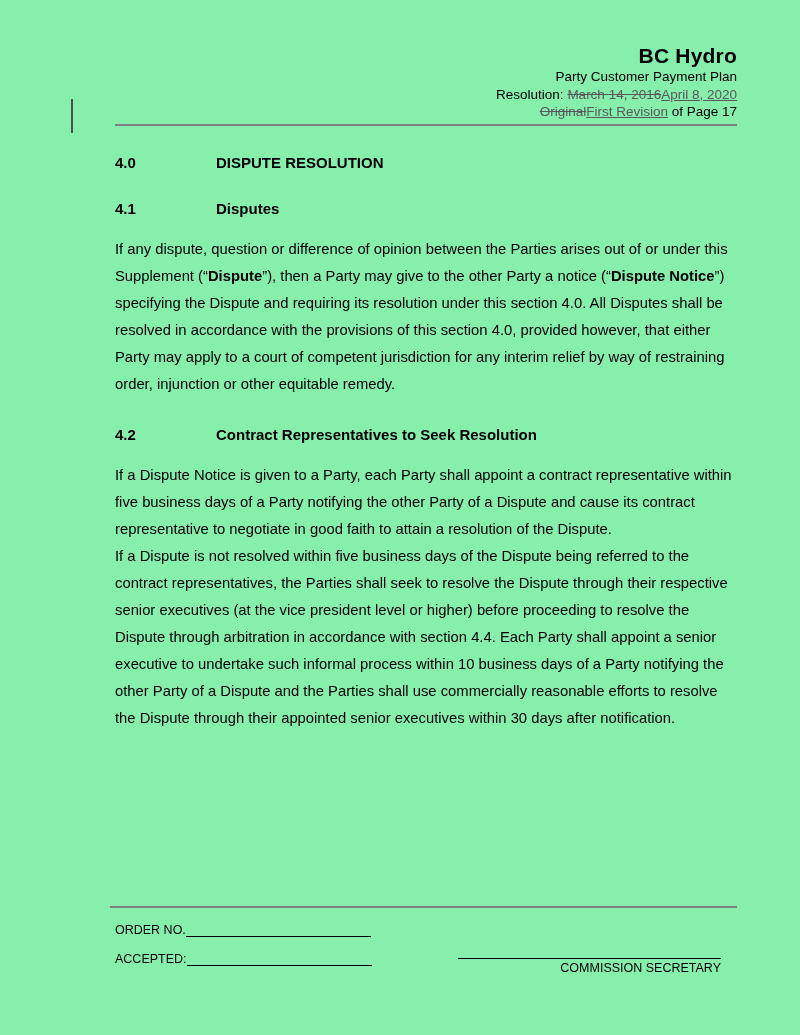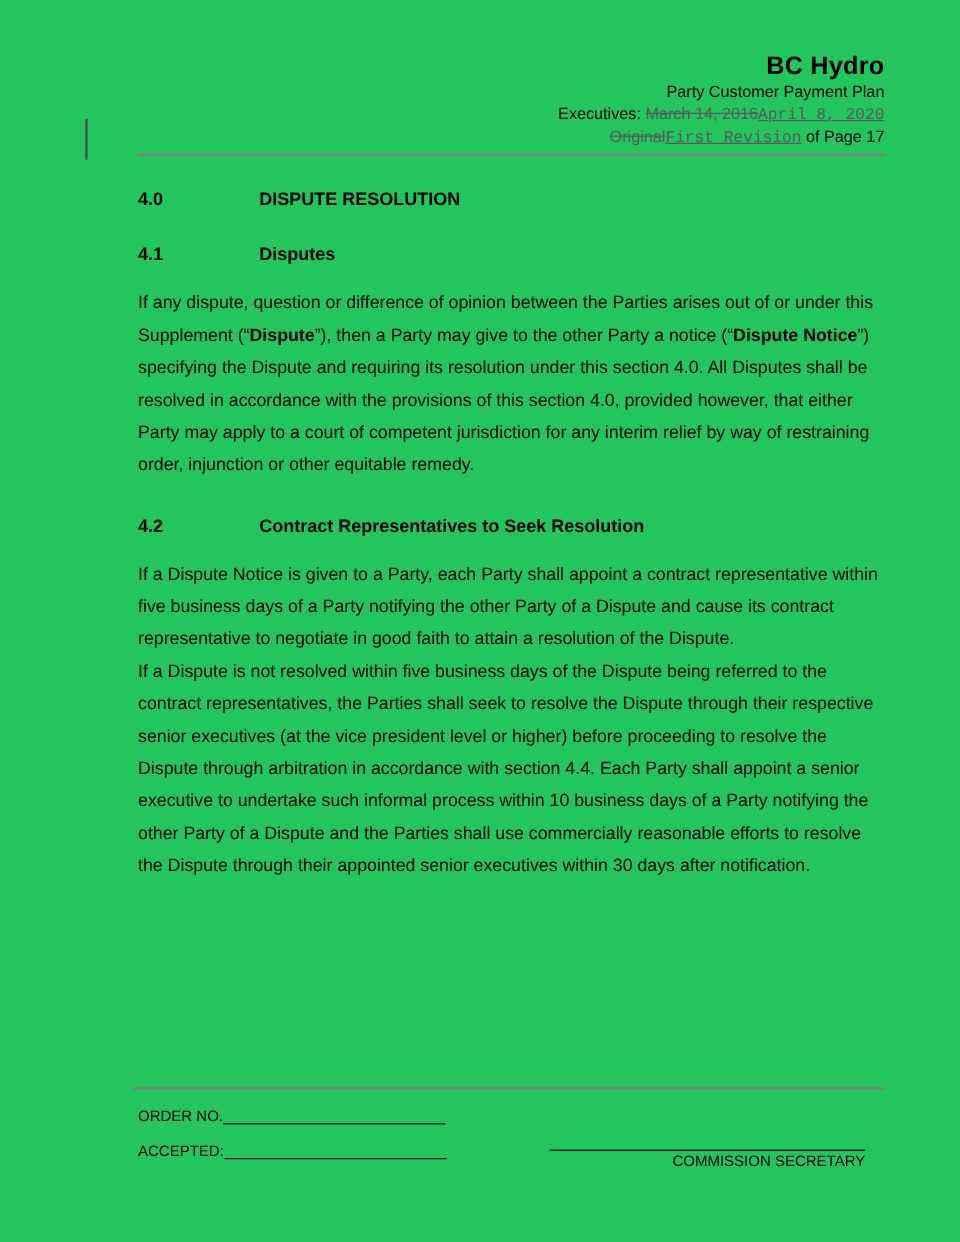--- a/index.html
+++ b/index.html
@@ -1,20 +1,20 @@
 <!DOCTYPE html>
 <html><head>
 <meta charset="utf-8">
 <style>
   html, body { margin: 0; padding: 0; background: #ffffff; }
   .page {
     position: relative;
     width: 800px;
     height: 1035px;
-    background: #22c55e;
+    background: #86efac;
     font-family: "Liberation Sans", sans-serif;
     color: #000000;
     overflow: hidden;
   }
 
   
   .change-bar {
     position: absolute;
     left: 71px;
     top: 99px;
@@ -43,21 +43,21 @@
     margin: 3px 63px 0 115px;
     border: none;
     border-top: 2px solid #7f7f7f;
     height: 0;
   }
 
   
   .seg-n { }
   .seg-b { font-weight: bold; }
   .seg-s { text-decoration: line-through; color: #595959; }
-  .seg-u { text-decoration: underline; color: #595959; font-family: Liberation Mono, monospace; }
+  .seg-u { text-decoration: underline; color: #595959; }
 
   
   .content {
     margin: 0 63px 0 115px;
   }
   .section-heading {
     display: flex;
     font-size: 15px;
     font-weight: bold;
     line-height: 18px;
@@ -113,21 +113,21 @@
 </head>
 <body>
 
 <div class="page">
 
   <div class="change-bar"></div>
 
   <div class="header">
     <div class="org-name">BC Hydro</div>
     <div class="header-line">Party Customer Payment Plan</div>
-    <div class="header-line"><span class="seg-n">Executives: </span><span class="seg-s">March 14, 2016</span><span class="seg-u">April 8, 2020</span></div>
+    <div class="header-line"><span class="seg-n">Resolution: </span><span class="seg-s">March 14, 2016</span><span class="seg-u">April 8, 2020</span></div>
     <div class="header-line"><span class="seg-s">Original</span><span class="seg-u">First Revision</span><span class="seg-n"> of Page 17</span></div>
   </div>
   <div class="header-rule"></div>
 
   <div class="content">
 
     <div class="section">
       <div class="section-heading">
         <span class="sec-num">4.0</span>
         <span class="sec-title">DISPUTE RESOLUTION</span>

